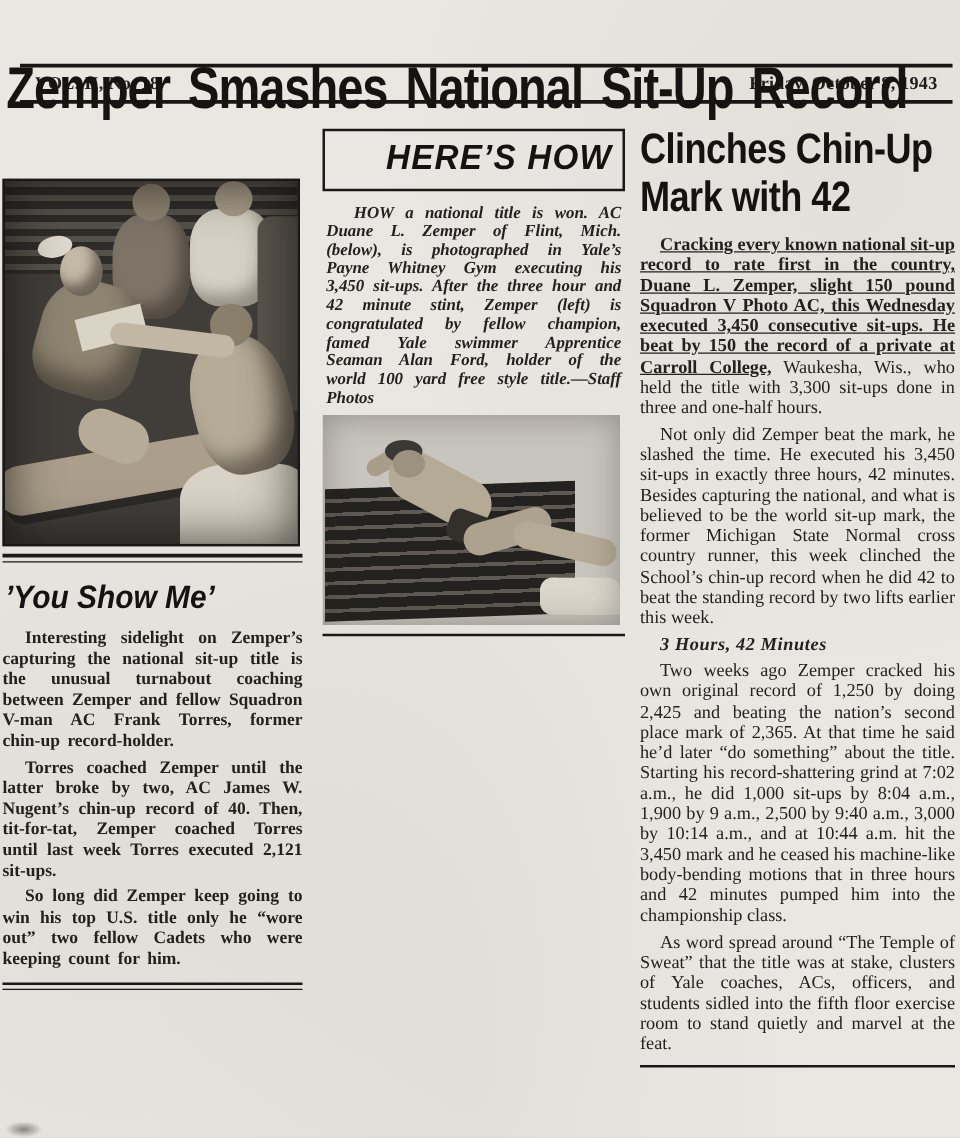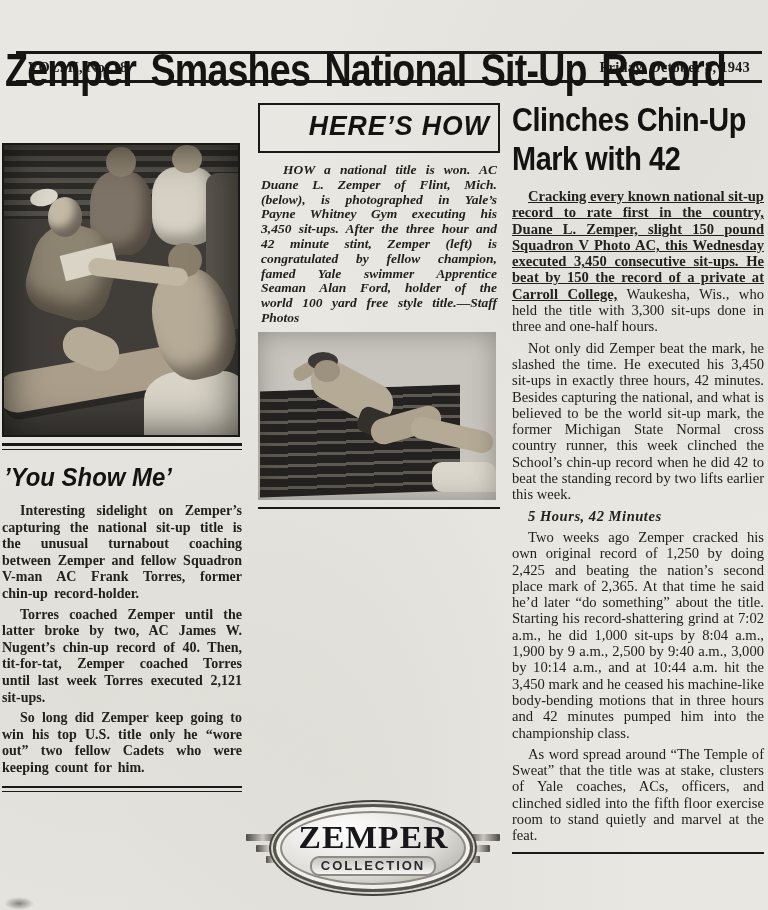--- a/index.html
+++ b/index.html
@@ -182,37 +182,21 @@
     <div class="rule-single"></div>
   </div>
 
   <div class="col-right">
     <h2 class="right-heading" style="margin:0 0 10px 0;">
       <div>Clinches Chin-Up</div>
       <div>Mark with 42</div>
     </h2>
     <p><span class="lead">Cracking every known national sit-up record to rate first in the country, Duane L. Zemper, slight 150 pound Squadron V Photo AC, this Wednesday executed 3,450 consecutive sit-ups. He beat by 150 the record of a private at Carroll College,</span><span> Waukesha, Wis., who held the title with 3,300 sit-ups done in three and one-half hours.</span></p>
     <p>Not only did Zemper beat the mark, he slashed the time. He executed his 3,450 sit-ups in exactly three hours, 42 minutes. Besides capturing the national, and what is believed to be the world sit-up mark, the former Michigan State Normal cross country runner, this week clinched the School’s chin-up record when he did 42 to beat the standing record by two lifts earlier this week.</p>
-    <p class="subhead">5 Hours, 42 Minutes</p>
+    <p class="subhead">3 Hours, 42 Minutes</p>
     <p>Two weeks ago Zemper cracked his own original record of 1,250 by doing 2,425 and beating the nation’s second place mark of 2,365. At that time he said he’d later “do something” about the title. Starting his record-shattering grind at 7:02 a.m., he did 1,000 sit-ups by 8:04 a.m., 1,900 by 9 a.m., 2,500 by 9:40 a.m., 3,000 by 10:14 a.m., and at 10:44 a.m. hit the 3,450 mark and he ceased his machine-like body-bending motions that in three hours and 42 minutes pumped him into the championship class.</p>
-    <p>As word spread around “The Temple of Sweat” that the title was at stake, clusters of Yale coaches, ACs, officers, and clinched sidled into the fifth floor exercise room to stand quietly and marvel at the feat.</p>
+    <p>As word spread around “The Temple of Sweat” that the title was at stake, clusters of Yale coaches, ACs, officers, and students sidled into the fifth floor exercise room to stand quietly and marvel at the feat.</p>
     <div class="rule-end"></div>
   </div>
 
-  <div class="logo">
-    <div class="wing wing-left">
-      <div class="bar bar-1"></div>
-      <div class="bar bar-2"></div>
-      <div class="bar bar-3"></div>
-    </div>
-    <div class="oval">
-      <div class="logo-title">ZEMPER</div>
-      <div class="logo-sub">COLLECTION</div>
-    </div>
-    <div class="wing wing-right">
-      <div class="bar bar-1"></div>
-      <div class="bar bar-2"></div>
-      <div class="bar bar-3"></div>
-    </div>
-  </div>
 
   <div class="smudge"></div>
 </div>
 
 </body></html>

